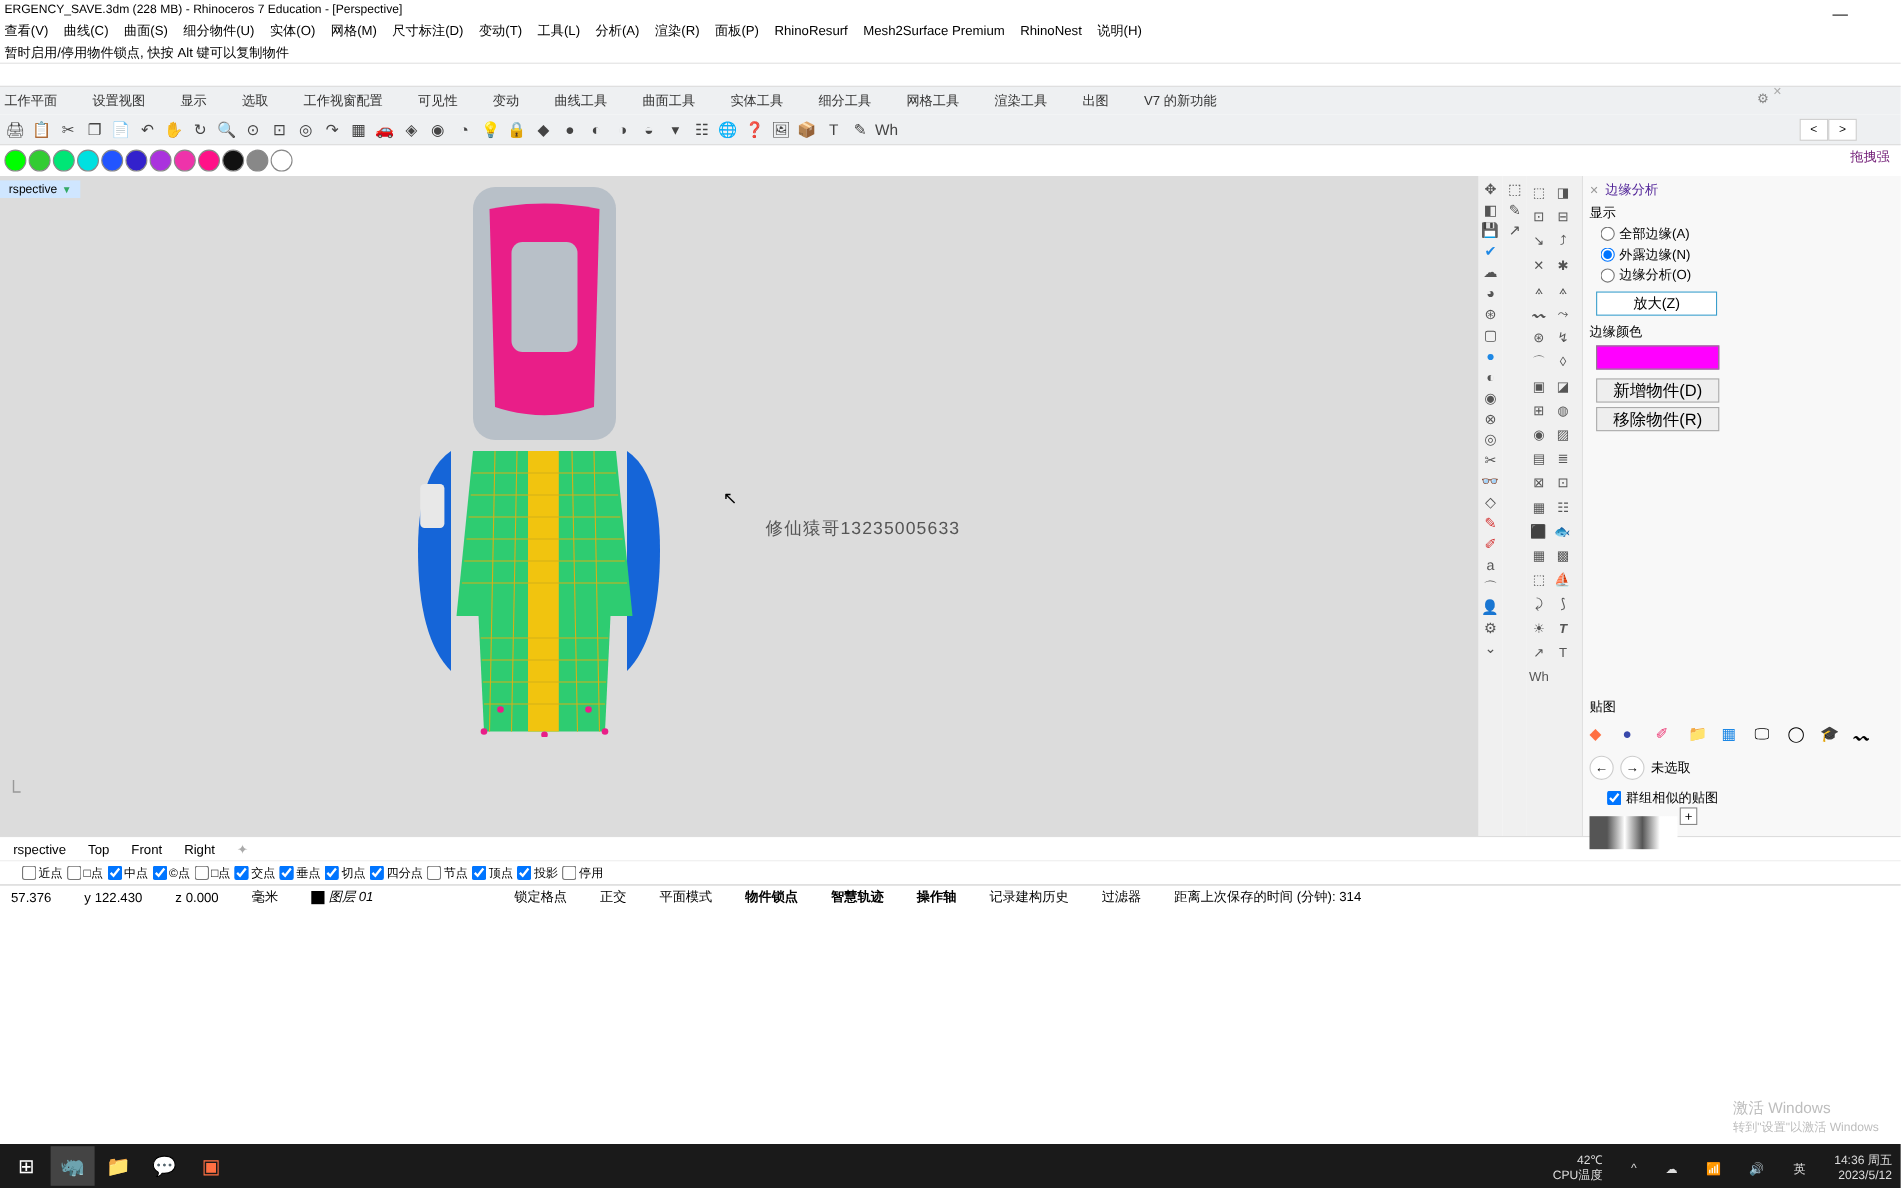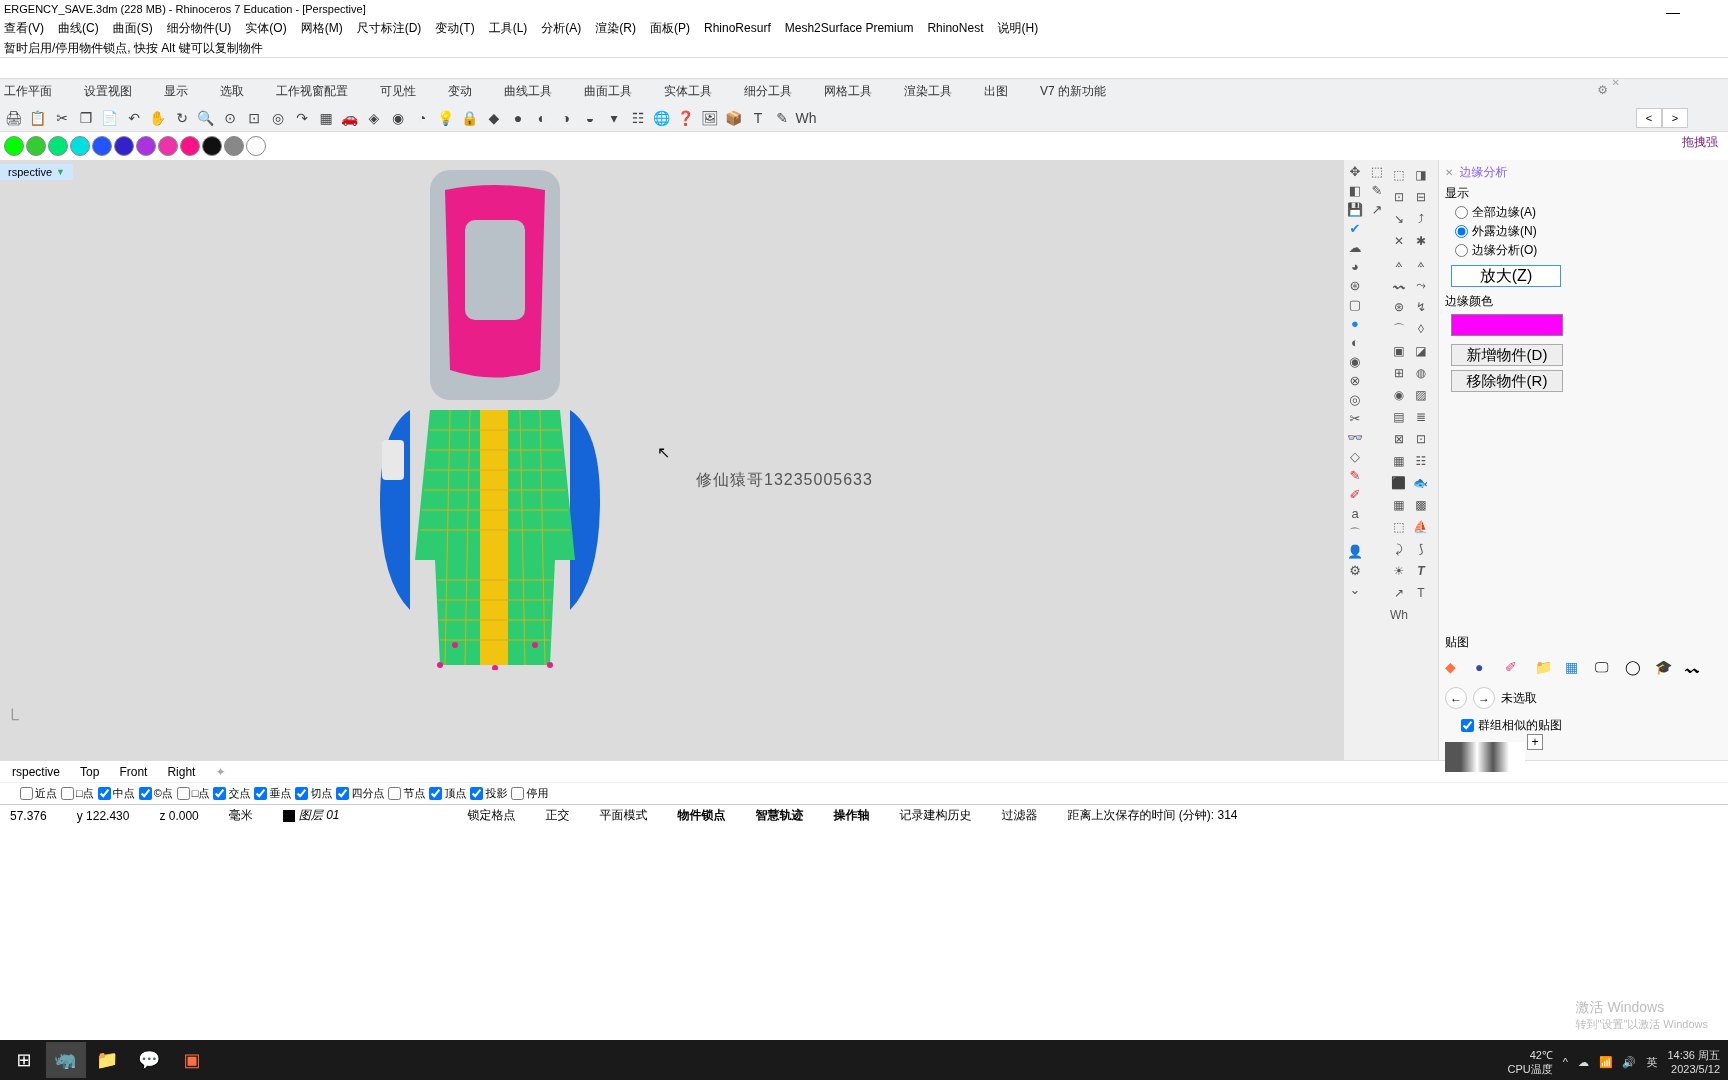--- a/index.html
+++ b/index.html
@@ -27,26 +27,26 @@
 .watermark { position:absolute; top:310px; left:696px; color:#555; font-size:16px; font-weight:500; letter-spacing:1px; }
 .cursor { position:absolute; top:283px; left:657px; font-size:16px; }
 .axis { position:absolute; bottom:30px; left:6px; color:#999; font-size:18px; }
 .model { position:absolute; top:0; left:340px; width:300px; height:510px; }
 .sidecol { width:22px; background:#f0f0f0; display:flex; flex-direction:column; gap:1px; padding-top:4px; align-items:center; }
 .sidecol .si { width:18px; height:18px; font-size:13px; text-align:center; color:#555; }
 .sidecol2 { width:50px; background:#f0f0f0; display:flex; flex-direction:column; padding-top:4px; }
 .sidecol2 .row { display:flex; height:22px; }
 .sidecol2 .si2 { width:22px; height:22px; font-size:12px; text-align:center; color:#555; display:flex; align-items:center; justify-content:center; }
 .rightpanel { width:290px; background:#f8f8f8; padding:4px 6px; border-left:1px solid #ddd; }
-.rp-title { font-size:12px; color:#8b5cf6; margin-bottom:4px; display:flex; align-items:center; gap:4px; }
+.rp-title { font-size:12px; color:#4c1d95; margin-bottom:4px; display:flex; align-items:center; gap:4px; }
 .rp-title::before { content:"✕"; color:#999; font-size:10px; margin-right:2px; }
 .rp-sec { font-size:12px; margin:4px 0 2px 0; }
 .rp-radio { display:flex; align-items:center; gap:4px; font-size:12px; margin:2px 0 2px 10px; }
 .rp-radio input { margin:0; }
-.rp-btn { width:110px; height:22px; border:1px solid #7aa; background:#fff; font-size:16px; margin:6px 0 6px 6px; display:block;text-align:center; }
+.rp-btn { width:110px; height:22px; border:1px solid #7aa; background:#fff; font-size:13px; margin:6px 0 6px 6px; display:block;text-align:center; }
 .rp-btn.sel { border:1px solid #3a9ecc; }
 .rp-color { width:112px; height:22px; background:#ff00ff; margin:4px 0 8px 6px; border:1px solid #888; }
 .rp-btn2 { width:112px; height:22px; border:1px solid #aaa; background:#eee; font-size:15px; margin:4px 0 0 6px; display:block; }
 .tex-title { margin-top:10px; font-size:12px; padding:2px 0; }
 .tex-row { display:flex; gap:12px; padding:6px 0; }
 .tex-row .tx { width:18px; height:18px; font-size:14px; }
 .tex-nav { display:flex; align-items:center; gap:6px; padding:4px 0; }
 .tex-nav .arr { width:22px; height:22px; border:1px solid #ccc; border-radius:50%; text-align:center; line-height:20px; background:#fff; }
 .tex-nav input { flex:1; border:none; background:transparent; font-size:12px; height:22px; }
 .tex-chk { display:flex; align-items:center; gap:4px; font-size:12px; padding:4px 16px; }
@@ -58,21 +58,21 @@
 .vtabs span { padding:2px 8px; }
 .vtabs .plus { color:#aaa; }
 .osnap { height:22px; background:#fff; display:flex; gap:4px; padding-left:20px; align-items:center; font-size:11px; border-top:1px solid #eee; }
 .osnap label { display:flex; align-items:center; gap:2px; }
 .status { height:22px; background:#fff; display:flex; align-items:center; font-size:12px; border-top:1px solid #ccc; padding-left:4px; gap:18px; }
 .status .cell { padding:0 6px; }
 .status .layer { display:flex; align-items:center; gap:4px;font-style:italic; }
 .status .lsq { width:12px; height:12px; background:#000; }
 .taskbar { height:40px; background:#1a1a1a; display:flex; align-items:center; padding-left:4px; gap:2px; position:absolute; bottom:0; left:0; right:0; }
 .taskbar .tb { width:40px; height:36px; display:flex; align-items:center; justify-content:center; font-size:18px; }
-.tray { position:absolute; right:8px; bottom:4px; display:flex; align-items:center; color:#ddd; font-size:11px; gap:10px; }
+.tray { position:absolute; right:8px; bottom:4px; display:flex; align-items:center; color:#ddd; font-size:11px; gap:26px; }
 .tray .col { text-align:right; line-height:14px; }
 svg.seat { width:100%; height:100%; }
 </style>
 </head>
 <body>
 
 <div class="titlebar">
   <span>ERGENCY_SAVE.3dm (228 MB) - Rhinoceros 7 Education - [Perspective]</span>
   <span class="win-btn">—</span>
 </div>

